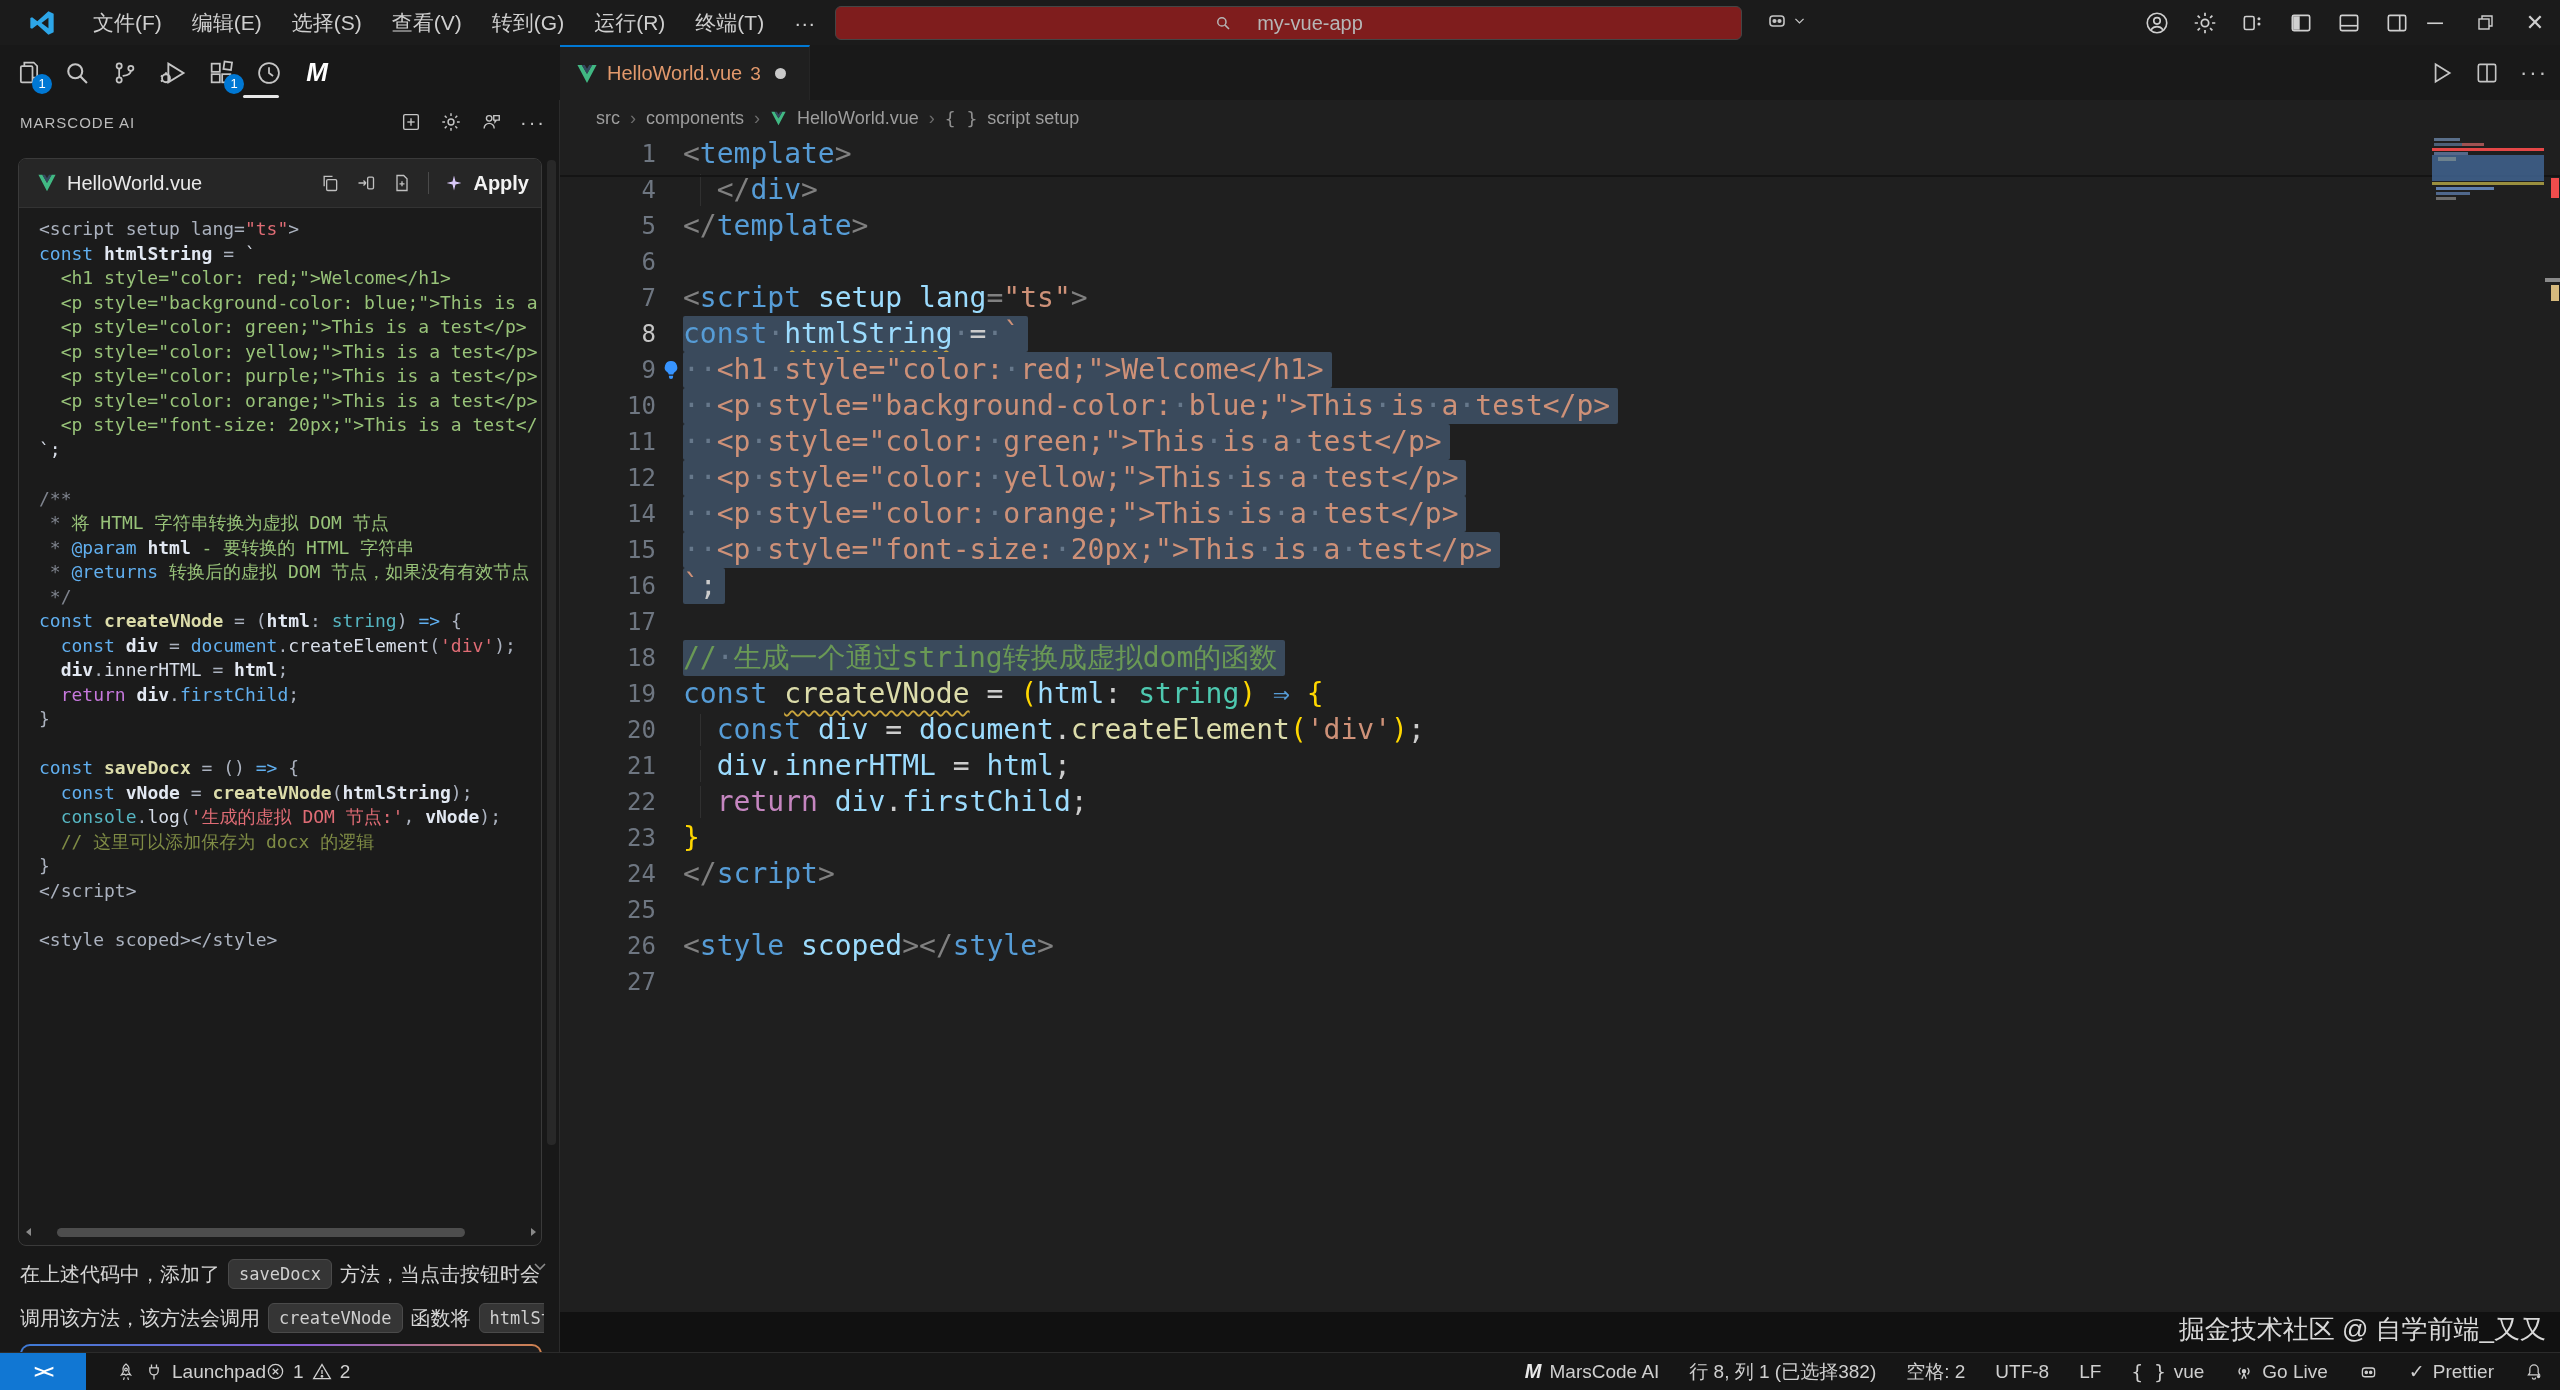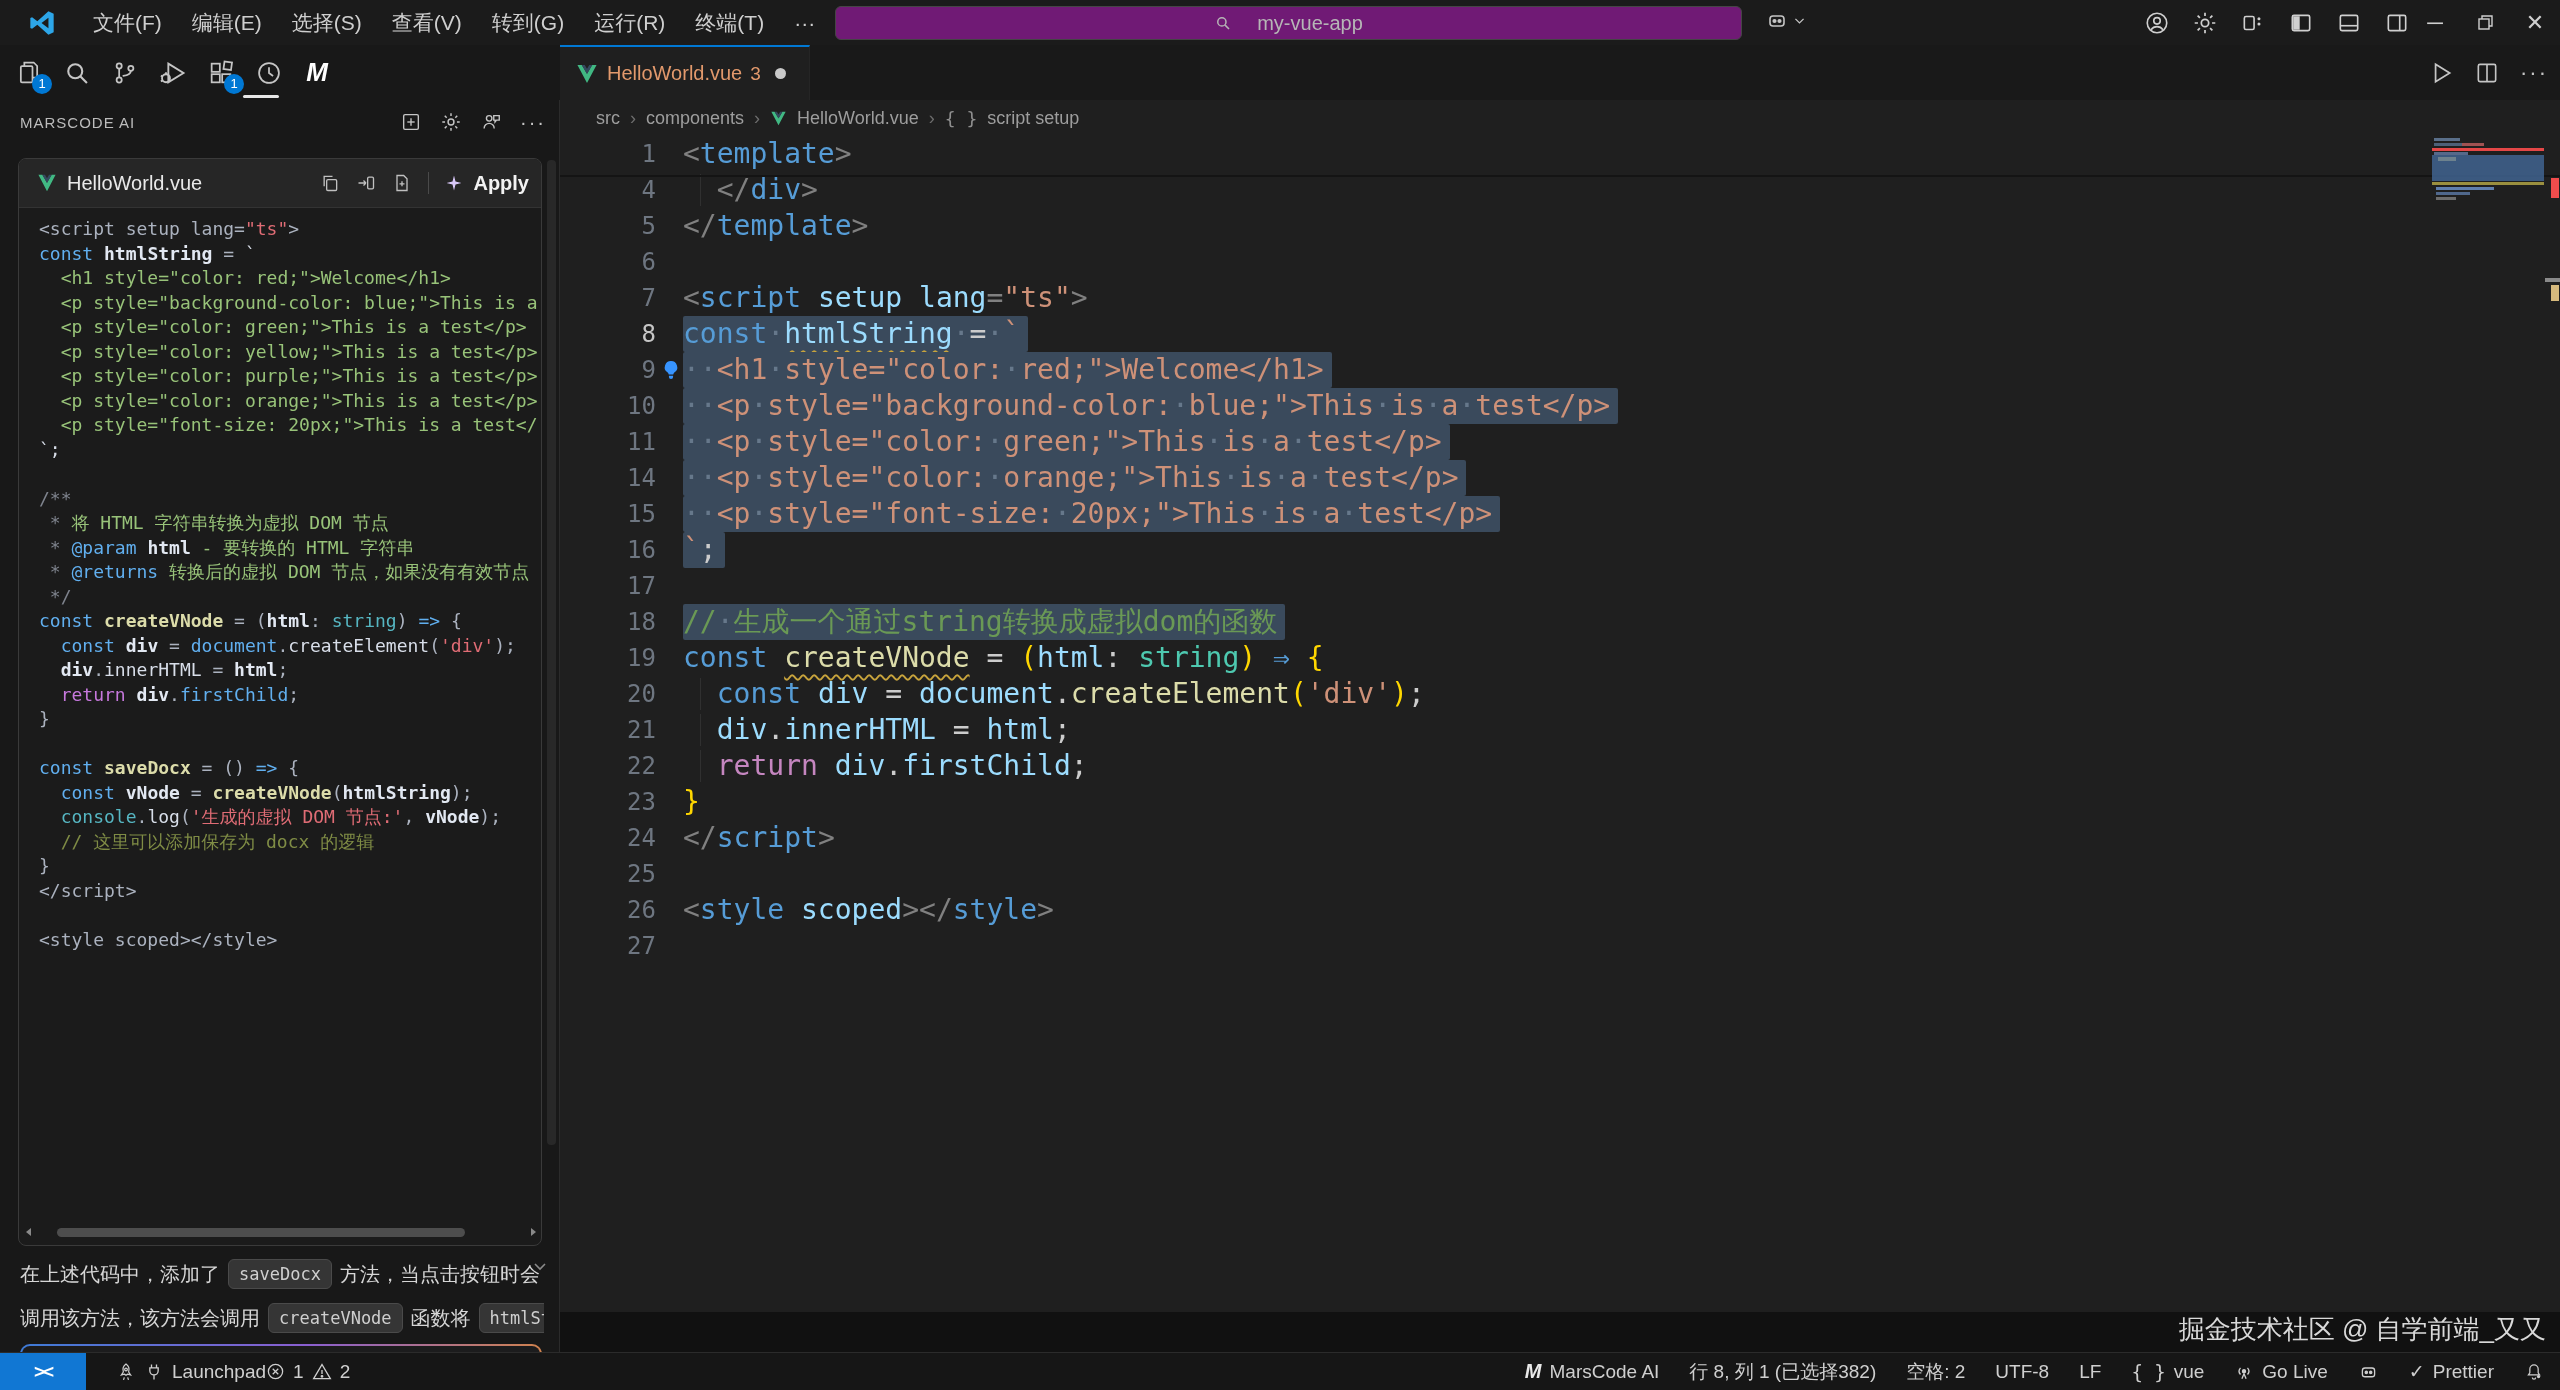--- a/index.html
+++ b/index.html
@@ -7,21 +7,21 @@
        font-family:"Liberation Sans",sans-serif;color:#cccccc;-webkit-font-smoothing:antialiased;}
   .abs{position:absolute;}
   svg{display:block;}
 
   
   #titlebar{left:0;top:0;width:2560px;height:45px;background:#1b1b1b;display:flex;align-items:center;}
   #vscode-logo{margin-left:28px;width:28px;height:28px;flex:none;}
   #menus{display:flex;margin-left:22px;}
   .menu-item{padding:0 15px;line-height:45px;font-size:21px;color:#cfcfcf;white-space:nowrap;}
   .navarrows{display:flex;gap:26px;margin-left:40px;font-size:26px;color:#c8c8c8;}
-  #searchbox{position:absolute;left:835px;top:6px;width:905px;height:32px;background:#701a75;
+  #searchbox{position:absolute;left:835px;top:6px;width:905px;height:32px;background:#7f1d1d;
              border:1px solid #454545;border-radius:6px;display:flex;align-items:center;justify-content:center;
              gap:25px;color:#b6b6b6;font-size:20px;}
   #copilot-group{position:absolute;left:1765px;top:8px;display:flex;align-items:center;gap:4px;}
   #tb-right{position:absolute;right:150px;top:0;height:45px;display:flex;align-items:center;gap:22px;}
   #win-controls{position:absolute;right:0;top:0;height:45px;display:flex;}
   .winbtn{width:50px;height:45px;display:flex;align-items:center;justify-content:center;color:#cfcfcf;font-size:22px;}
 
   
   #row2{left:0;top:45px;width:2560px;height:55px;background:#181818;border-bottom:1px solid #242424;}
   #activity{position:absolute;left:0;top:0;width:560px;height:55px;display:flex;align-items:center;gap:14px;padding-left:12px;box-sizing:border-box;}
@@ -473,20 +473,24 @@
     </div>
     <div class="row sel">
       <span class="ln">10</span>
       <span class="code-in"><span class="s"><span class="ws">·</span><span class="ws">·</span>&lt;p<span class="ws">·</span>style="background-color:<span class="ws">·</span>blue;"&gt;This<span class="ws">·</span>is<span class="ws">·</span>a<span class="ws">·</span>test&lt;/p&gt;</span></span>
     </div>
     <div class="row sel">
       <span class="ln">11</span>
       <span class="code-in"><span class="s"><span class="ws">·</span><span class="ws">·</span>&lt;p<span class="ws">·</span>style="color:<span class="ws">·</span>green;"&gt;This<span class="ws">·</span>is<span class="ws">·</span>a<span class="ws">·</span>test&lt;/p&gt;</span></span>
     </div>
     <div class="row sel">
+      <span class="ln">12</span>
+      <span class="code-in"><span class="s"><span class="ws">·</span><span class="ws">·</span>&lt;p<span class="ws">·</span>style="color:<span class="ws">·</span>yellow;"&gt;This<span class="ws">·</span>is<span class="ws">·</span>a<span class="ws">·</span>test&lt;/p&gt;</span></span>
+    </div>
+    <div class="row sel">
       <span class="ln">14</span>
       <span class="code-in"><span class="s"><span class="ws">·</span><span class="ws">·</span>&lt;p<span class="ws">·</span>style="color:<span class="ws">·</span>orange;"&gt;This<span class="ws">·</span>is<span class="ws">·</span>a<span class="ws">·</span>test&lt;/p&gt;</span></span>
     </div>
     <div class="row sel">
       <span class="ln">15</span>
       <span class="code-in"><span class="s"><span class="ws">·</span><span class="ws">·</span>&lt;p<span class="ws">·</span>style="font-size:<span class="ws">·</span>20px;"&gt;This<span class="ws">·</span>is<span class="ws">·</span>a<span class="ws">·</span>test&lt;/p&gt;</span></span>
     </div>
     <div class="row sel">
       <span class="ln">16</span>
       <span class="code-in"><span class="s">`</span><span class="w">;</span></span>

